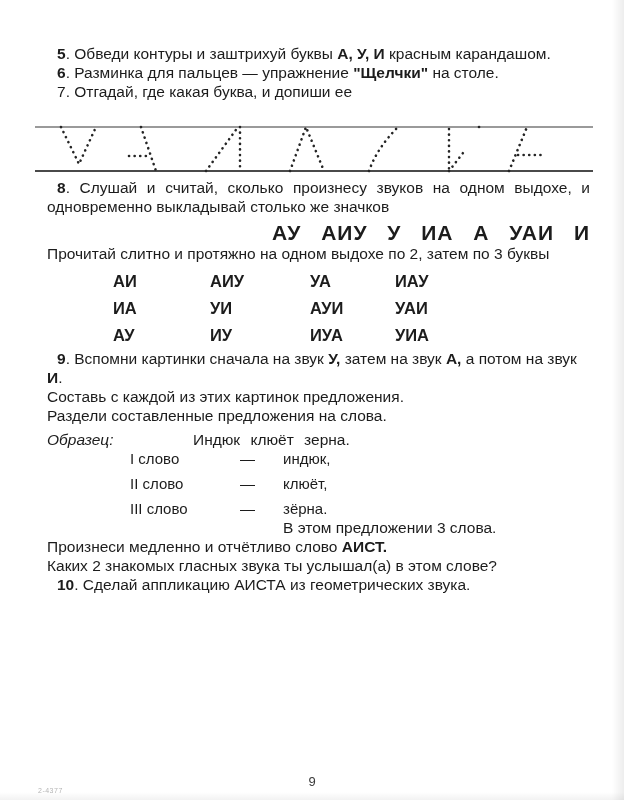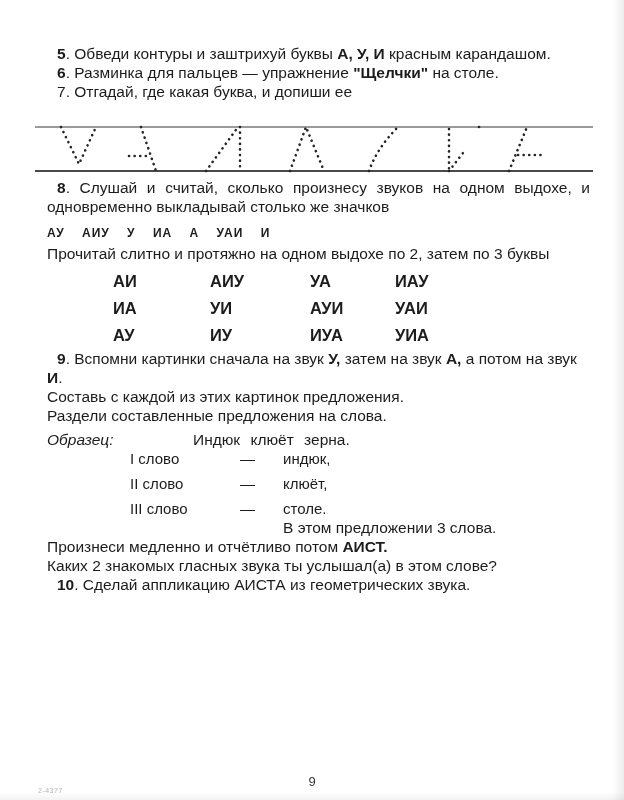--- a/index.html
+++ b/index.html
@@ -22,21 +22,21 @@
   }
   .content p { margin:0; }
   b { font-weight:bold; }
   .task { text-indent:10px; }
   .mt3 { margin-top:3px; } .mt4 { margin-top:4px; } .mt5 { margin-top:5px; }
   .mt10 { margin-top:10px; } .mt13 { margin-top:13px; }
   .italic { }
   .justify { text-align:justify; }
   .band { display:block; margin-left:-12px; margin-top:19px; }
   .sound-row {
-    margin-top:6px; text-align:left; font-weight:bold; font-size:12px;
+    margin-top:6px; text-align:right; font-weight:bold; font-size:21px;
     letter-spacing:1px; word-spacing:13px; line-height:22px;
   }
   .combo-grid {
     margin-top:5px; padding-left:66px;
     display:grid; grid-template-columns:97px 100px 85px auto;
     font-weight:bold; font-size:16.5px; line-height:27px;
   }
   .sample-row { margin-top:5px; display:grid; grid-template-columns:146px auto; }
   .sample-sentence { word-spacing:6px; }
   .words-grid {
@@ -116,26 +116,26 @@
 
   <div class="words-grid">
     <span>I слово</span>
     <span>—</span>
     <span>индюк,</span>
     <span>II слово</span>
     <span>—</span>
     <span>клюёт,</span>
     <span>III слово</span>
     <span>—</span>
-    <span>столе.</span>
+    <span>зёрна.</span>
   </div>
 
   <p class="conclusion">В этом предложении 3 слова.</p>
 
-  <p class="mt3"><span>Произнеси медленно и отчётливо потом </span><b>АИСТ.</b></p>
+  <p class="mt3"><span>Произнеси медленно и отчётливо слово </span><b>АИСТ.</b></p>
   <p>Каких 2 знакомых гласных звука ты услышал(а) в этом слове?</p>
 
   <p class="task mt5"><b>10</b><span>. Сделай аппликацию АИСТА из геометрических звука.</span></p>
 
 </div>
 
 <div class="page-number">9</div>
 <div class="print-code">2-4377</div>
 <div class="scan-edge-right"></div>
 <div class="scan-edge-bottom"></div>

